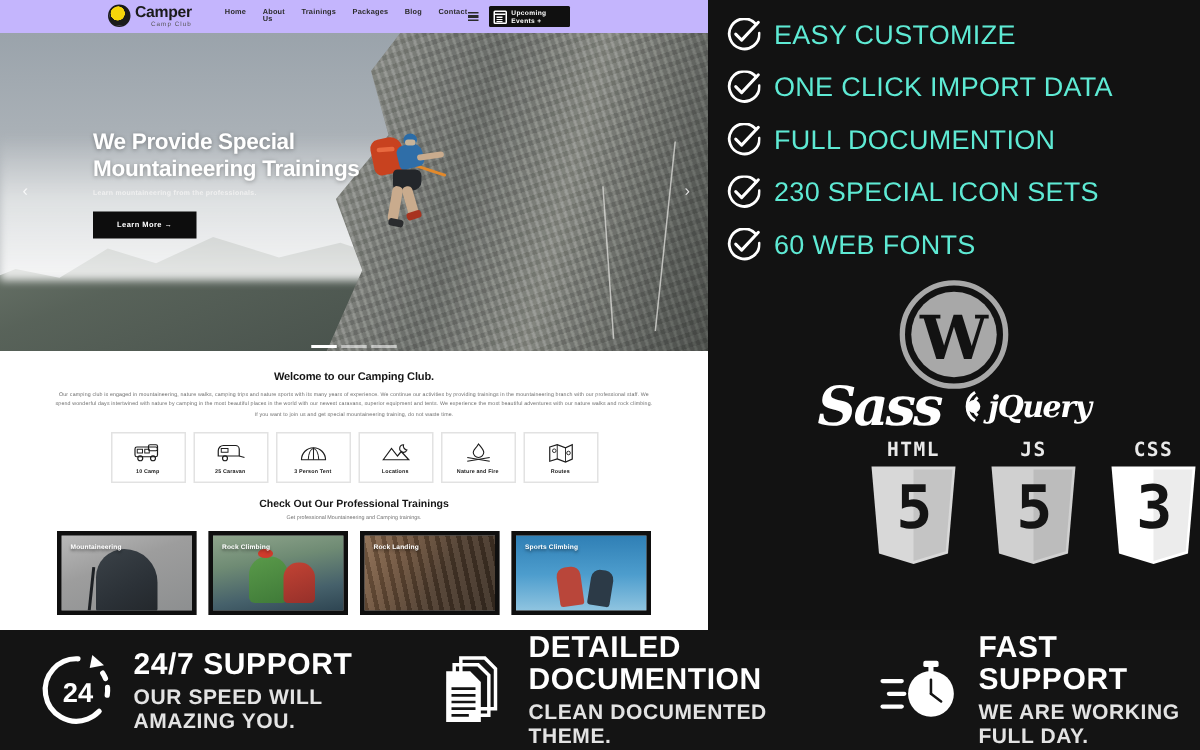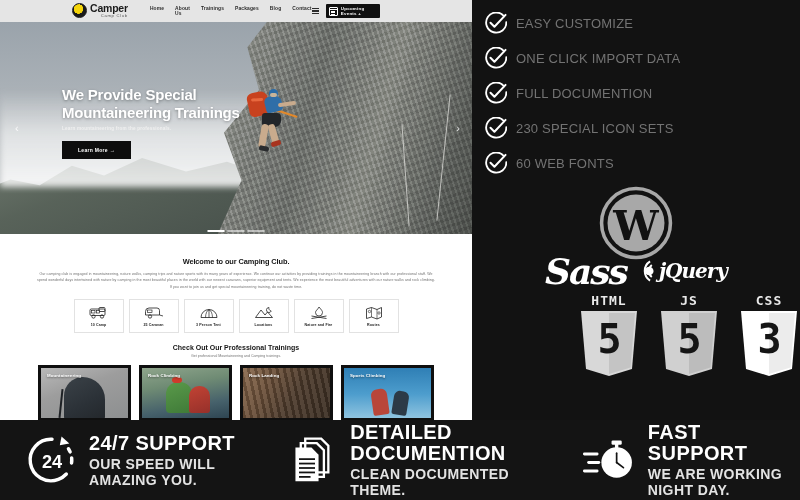--- a/index.html
+++ b/index.html
@@ -12,21 +12,21 @@
   .screen { position: relative; width: 800px; height: 500px; background: #111; }
 
   
   .site {
     position: absolute; left: 0; top: 0; width: 472px; height: 420px;
     background: #ffffff; overflow: hidden;
   }
 
   
   .site-header {
-    position: relative; height: 22px; background: #e5e5e5; display: flex;
+    position: relative; height: 22px; background: #c4b5fd; display: flex;
     align-items: center; z-index: 5;
   }
   .logo-wrap { display: flex; align-items: center; margin-left: 72px; }
   .logo-badge {
     width: 15px; height: 15px; border-radius: 50%;
     background: radial-gradient(circle at 42% 38%, #f5d50a 0 42%, #1a1a1a 44% 100%);
     border: 1.2px solid #1a1a1a; position: relative; flex: none;
   }
   .logo-badge::after {
     content: ""; position: absolute; left: 3.5px; top: 3px; width: 5px; height: 6px;
@@ -128,21 +128,21 @@
     position: absolute; top: 50%; transform: translateY(-50%); z-index: 4;
     font-size: 11px; color: rgba(255,255,255,.85); cursor: pointer; line-height: 1;
   }
   .hero-arrow-l { left: 15px; }
   .hero-arrow-r { right: 12px; }
   .hero-dots { position: absolute; bottom: 2px; left: 50%; transform: translateX(-50%); display: flex; gap: 3px; z-index:4;}
   .hero-dots i { width: 17px; height: 2px; background: rgba(255,255,255,.55); display: block; }
   .hero-dots i.on { background: #fff; }
 
   
-  .welcome { padding: 23px 36px 0; text-align: center; background:#fff;}
+  .welcome { padding: 12px 36px 0; text-align: center; background:#fff;}
   .welcome h2 { font-size: 7.4px; color: #161616; font-weight: bold; letter-spacing: -.1px;}
   .welcome p {
     font-size: 3.5px; color: #6e6e6e; line-height: 1.85; margin-top: 5px;
     text-align: center; letter-spacing: .1px;
   }
 
   
   .feature-row { display: flex; gap: 5px; justify-content: center; margin-top: 9px; }
   .feature-card {
     width: 50px; height: 34px; border: .8px solid #e2e2e2; background: #fff;
@@ -194,21 +194,21 @@
   }
   .ci4::after {
     content:""; position:absolute; left:56%; top:46%; width:17%; height:48%;
     background:#2c3a47; border-radius:6px 6px 2px 2px; transform: rotate(9deg);
   }
 
   
   .panel { position: absolute; left: 472px; top: 0; width: 328px; height: 420px; background: #121212; }
   .feat-list { padding: 6px 0 0 12px; }
   .feat-item { display: flex; align-items: center; gap: 9px; height: 35px; }
-  .feat-text { font-size: 13px; letter-spacing: .2px; color: #737373; font-weight: 400; }
+  .feat-text { font-size: 18px; letter-spacing: .2px; color: #5eead4; font-weight: 400; }
   .check-icon { width: 23px; height: 23px; flex: none; }
 
   .logos { position: relative; margin-top: 4px; }
   .wp-row { display: flex; justify-content: center; }
   .wp { width: 76px; height: 76px; }
   .sassq { display: flex; align-items: center; justify-content: center; gap: 4px; margin-top: -8px; }
   .sass-txt {
     font-family: "DejaVu Serif", serif; font-style: italic; font-size: 36px; font-weight: bold;
     color: #fff; letter-spacing: -2px; line-height: 1;
   }
@@ -559,17 +559,17 @@
           <line x1="42" y1="31" x2="50" y2="37"></line>
         </g>
         <g stroke="#fff" stroke-width="3.4" stroke-linecap="round">
           <line x1="4" y1="21" x2="19" y2="21"></line>
           <line x1="9" y1="31" x2="21" y2="31"></line>
           <line x1="4" y1="41" x2="19" y2="41"></line>
         </g>
       </svg>
       <div>
         <div class="btitle">FAST SUPPORT</div>
-        <div class="bsub">WE ARE WORKING NIGHT DAY.</div>
+        <div class="bsub">WE ARE WORKING FULL DAY.</div>
       </div>
     </div>
   </div>
 </div>
 
 </body></html>

